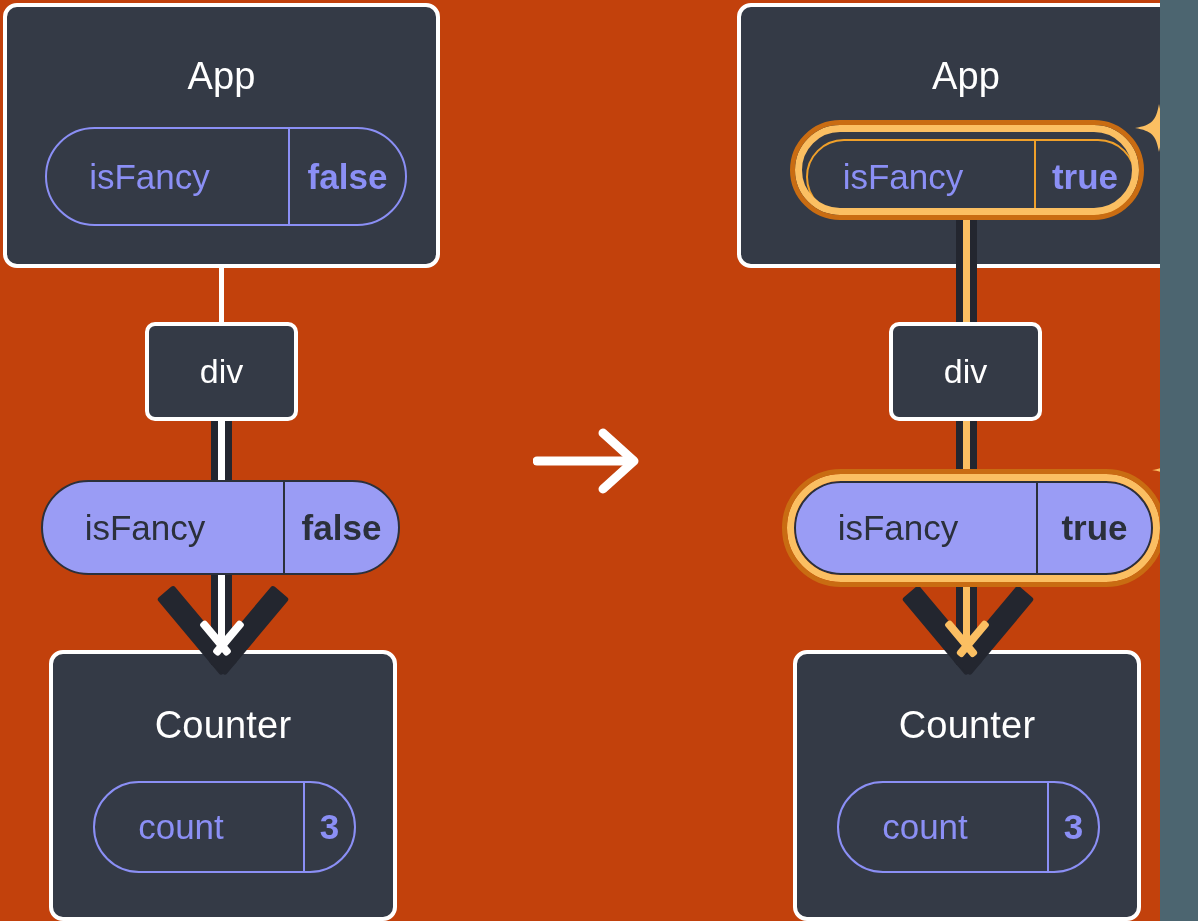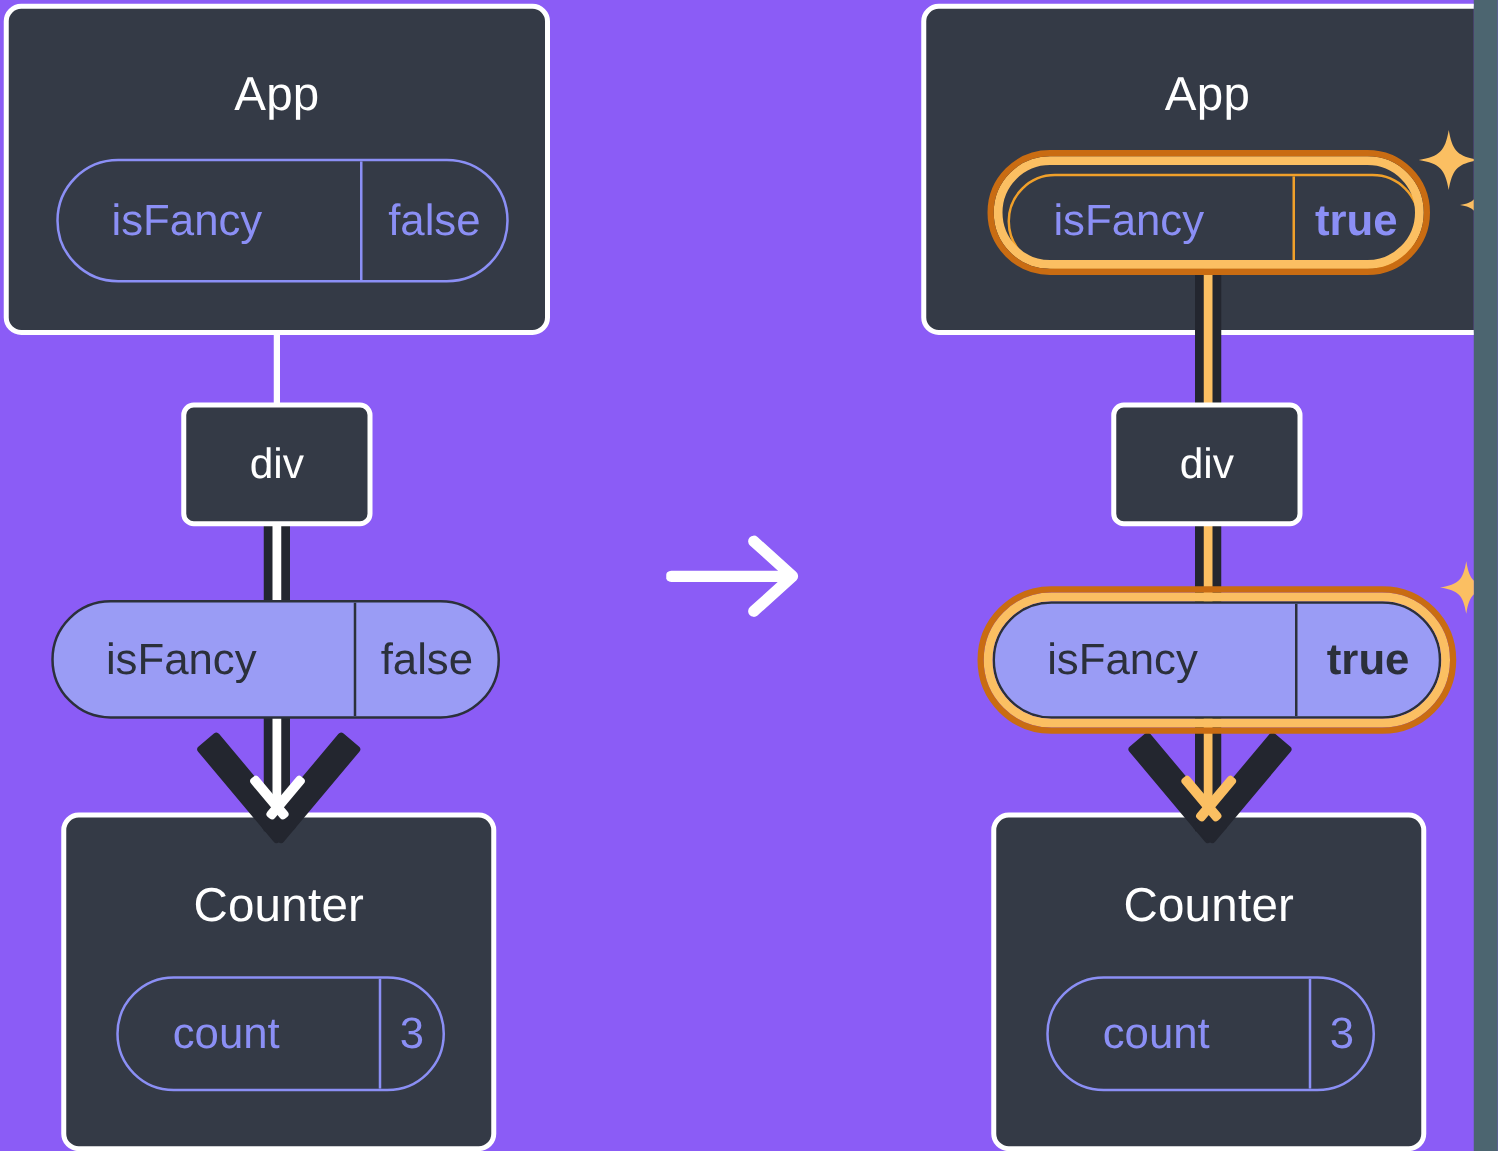--- a/index.html
+++ b/index.html
@@ -7,23 +7,22 @@
     padding: 0;
     background: #4c6570;
   }
   body {
     font-family: "Liberation Sans", sans-serif;
   }
   #stage {
     position: relative;
     width: 1160px;
     height: 921px;
-    background: #8b5cf6;
+    background: #c2410c;
     overflow: hidden;
-    padding-left: 19px;
   }
   .panel { position: absolute; top: 0; height: 921px; }
   .panel-left  { left: 0;   width: 450px; }
   .panel-right { left: 737px; width: 461px; }
 
   
   .compbox {
     position: absolute;
     background: #343a46;
     border: 4px solid #ffffff;
@@ -69,21 +68,21 @@
   }
   .pill .cell {
     display: flex;
     align-items: center;
     justify-content: center;
     font-size: 35px;
     white-space: nowrap;
     box-sizing: border-box;
   }
   .pill .cell.key { flex: 0 0 auto; }
-  .pill .cell.val { flex: 1 1 auto; }
+  .pill .cell.val { flex: 1 1 auto; font-weight: bold; }
 
   
   .pill-outline {
     background: transparent;
     border: 2px solid #8b8ff5;
   }
   .pill-outline .cell { color: #8b8ff5; }
   .pill-outline .cell.val { border-left: 2px solid #8b8ff5; }
 
   

